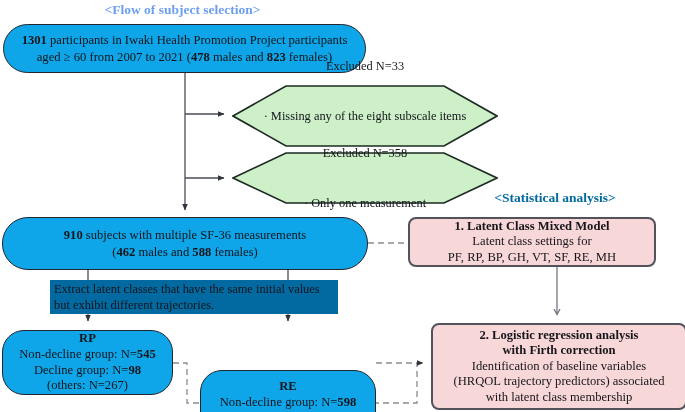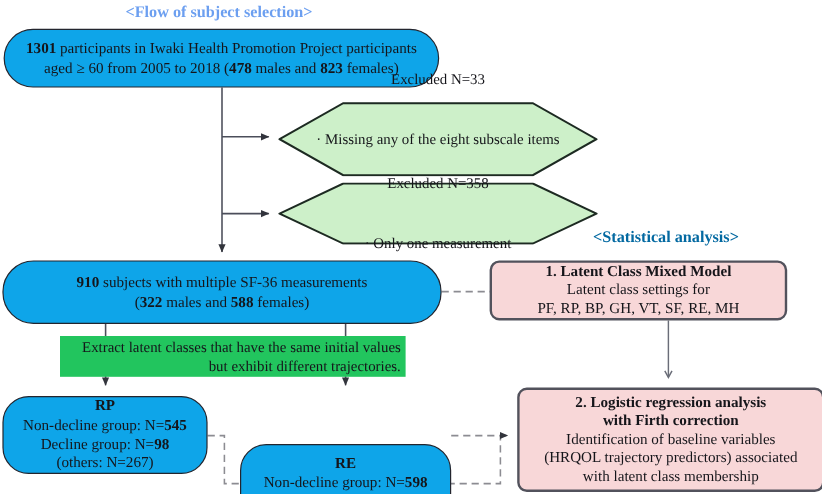--- a/index.html
+++ b/index.html
@@ -21,21 +21,21 @@
   .ln { line-height:17px; font-size:12.6px; white-space:nowrap; }
   .b  { font-weight:bold; }
   .heading { position:absolute; text-align:center; font-weight:bold; font-size:13.5px; white-space:nowrap; }
   .flow-heading { color:#6c9ff0; }
   .stats-heading { color:#0369a1; }
   .hexwrap { position:absolute; }
   .hexwrap > svg { position:absolute; left:0; top:0; }
   .hextxt { position:relative; width:100%; height:100%;
     display:flex; flex-direction:column; justify-content:center; align-items:center;gap:34px; }
   .hextxt .ln { line-height:16px; font-size:12.4px; }
-  .caption { position:absolute; background:#22c55e; text-align:right; padding:1px 4px; }
+  .caption { position:absolute; background:#0369a1; text-align:left; padding:1px 4px; }
   .caption .ln { line-height:16px; font-size:12.4px; }
   .small-ln { line-height:15.6px; font-size:12.6px; white-space:nowrap; }
 </style>
 </head>
 <body>
 
 <div class="canvas">
 
   <svg class="wires" viewBox="0 0 685 412">
     <defs>
@@ -55,21 +55,21 @@
     <path d="M173,363 H187 V403 H417 V363" stroke="#8c8c92" stroke-width="1.3" stroke-dasharray="6 4" fill="none"></path>
     <path d="M376,363 H423" stroke="#8c8c92" stroke-width="1.3" stroke-dasharray="6 4" fill="none" marker-end="url(#af)"></path>
     <path d="M557,267 V314" stroke="#6a6d78" stroke-width="1.2" fill="none" marker-end="url(#ao)"></path>
   </svg>
 
   <div class="heading flow-heading" style="left:40px; top:2px; width:285px;">&lt;Flow of subject selection&gt;</div>
   <div class="heading stats-heading" style="left:431px; top:190px; width:248px;">&lt;Statistical analysis&gt;</div>
 
   <div class="node blue stadium-lg" style="left:3px; top:24px; width:363px; height:49px;">
     <div class="ln"><span class="b">1301</span><span> participants in Iwaki Health Promotion Project participants</span></div>
-    <div class="ln"><span>aged ≥ 60 from 2005 to 2018 (</span><span class="b">478</span><span> males and </span><span class="b">823</span><span> females)</span></div>
+    <div class="ln"><span>aged ≥ 60 from 2007 to 2021 (</span><span class="b">478</span><span> males and </span><span class="b">823</span><span> females)</span></div>
   </div>
 
   <div class="hexwrap" style="left:232px; top:85px; width:266px; height:62px;">
     <svg width="266" height="62" viewBox="0 0 266 62" preserveAspectRatio="none">
       <polygon points="1,31 54,1 212,1 265,31 212,61 54,61" fill="#cdf0c9" stroke="#1d2a22" stroke-width="1.7"></polygon>
     </svg>
     <div class="hextxt">
       <div class="ln">Excluded N=33</div>
       <div class="ln">· Missing any of the eight subscale items</div>
       <div class="ln">of the SF-36</div>
@@ -81,21 +81,21 @@
       <polygon points="1,26 54,1 212,1 265,26 212,51 54,51" fill="#cdf0c9" stroke="#1d2a22" stroke-width="1.7"></polygon>
     </svg>
     <div class="hextxt">
       <div class="ln">Excluded N=358</div>
       <div class="ln">· Only one measurement</div>
     </div>
   </div>
 
   <div class="node blue stadium-lg" style="left:2px; top:217px; width:366px; height:53px;">
     <div class="ln"><span class="b">910</span><span> subjects with multiple SF-36 measurements</span></div>
-    <div class="ln"><span>(</span><span class="b">322</span><span> males and </span><span class="b">588</span><span> females)</span></div>
+    <div class="ln"><span>(</span><span class="b">462</span><span> males and </span><span class="b">588</span><span> females)</span></div>
   </div>
 
   <div class="node pink" style="left:408px; top:217px; width:248px; height:50px;">
     <div class="small-ln b">1. Latent Class Mixed Model</div>
     <div class="small-ln">Latent class settings for</div>
     <div class="small-ln">PF, RP, BP, GH, VT, SF, RE, MH</div>
   </div>
 
   <div class="caption" style="left:50px; top:280px; width:280px;">
     <div class="ln">Extract latent classes that have the same initial values</div>

